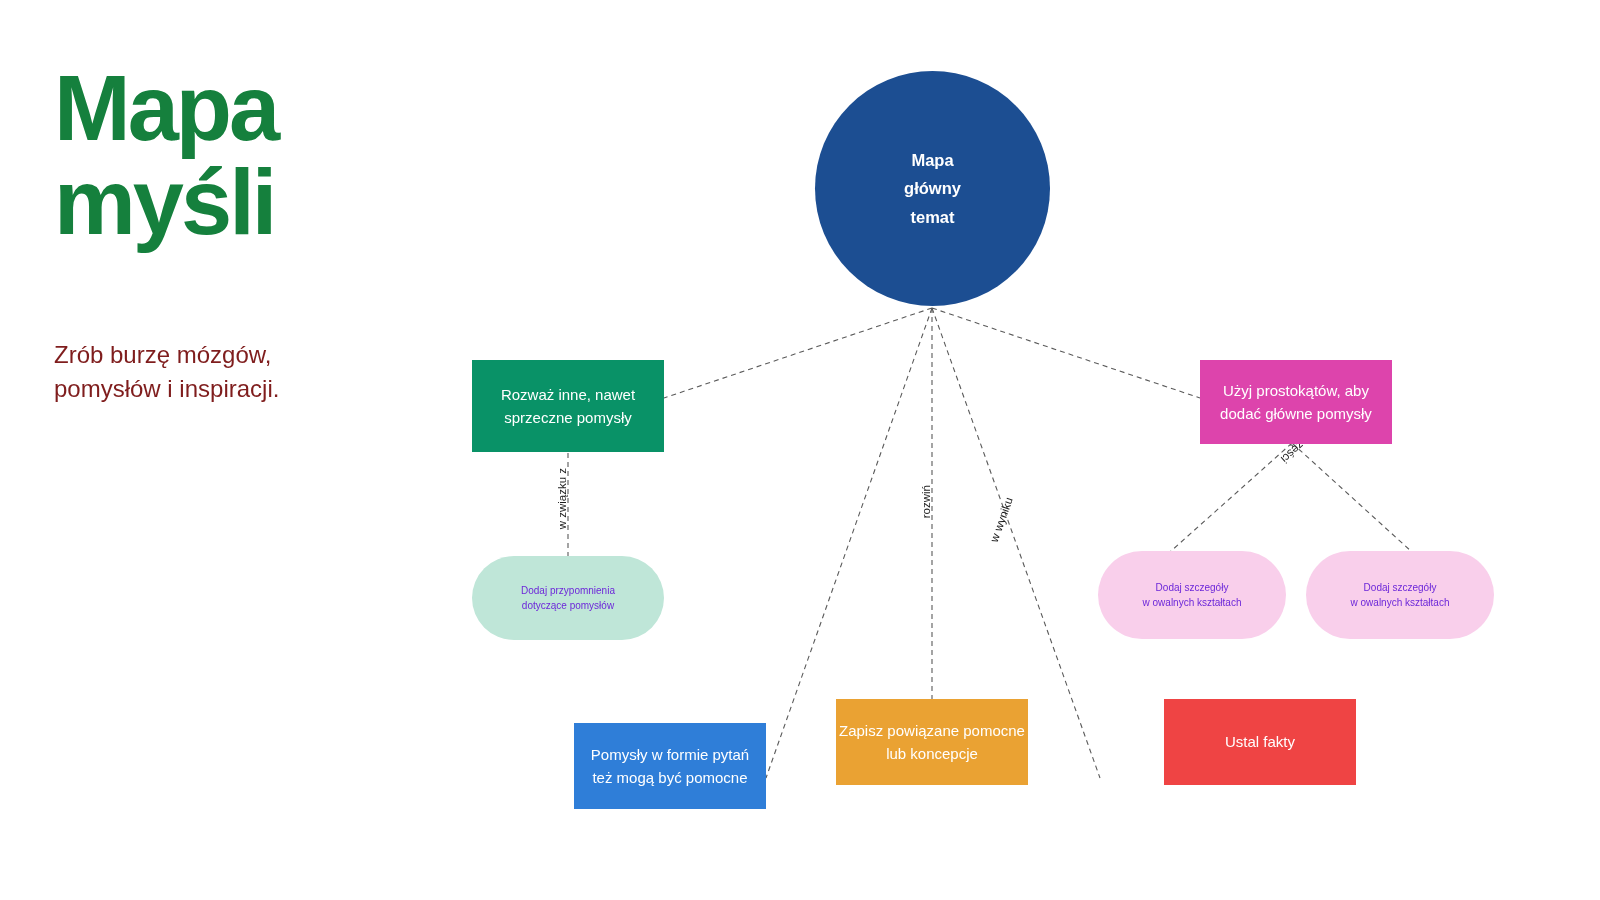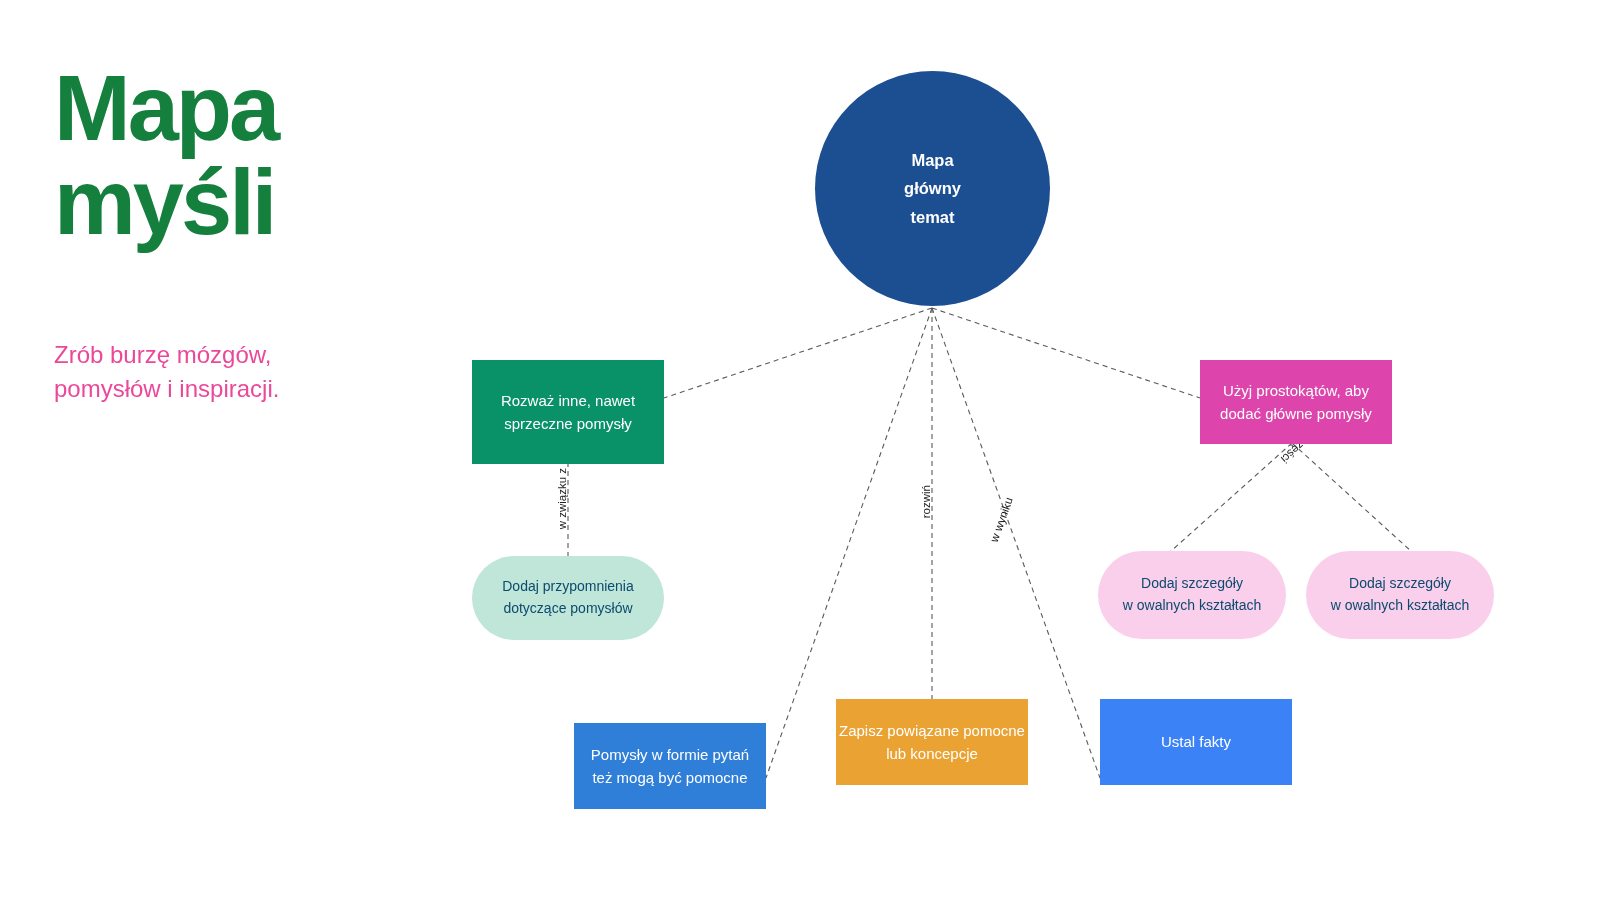--- a/index.html
+++ b/index.html
@@ -32,21 +32,21 @@
     white-space: pre-line;
     margin: 0;
   }
   #page-subtitle {
     position: absolute;
     left: 54px;
     top: 338px;
     width: 340px;
     font-size: 24px;
     line-height: 1.42;
-    color: #ec4899;
+    color: #7f1d1d;
     white-space: pre-line;
   }
 
   
   #connector-layer {
     position: absolute;
     left: 0;
     top: 0;
     width: 1600px;
     height: 900px;
@@ -80,23 +80,23 @@
     line-height: 1.7;
     color: #ffffff;
   }
   .node-rect {
     font-size: 15px;
     line-height: 1.55;
     color: #ffffff;
   }
   .node-pill {
     border-radius: 999px;
-    font-size: 14px;
+    font-size: 10px;
     line-height: 1.55;
-    color: #0c4a6e;
+    color: #6d28d9;
   }
 </style>
 </head>
 <body>
 
 <div id="stage">
 
   <div id="title-block">
     <h1 id="page-title">Mapa
 myśli</h1>
@@ -130,21 +130,21 @@
 
     <text class="edge-label" x="1280" y="458" transform="rotate(138 1280 458)" text-anchor="end">podziel na części</text>
   </svg>
 
   <div class="node node-circle" style="left:815px; top:71px; width:235px; height:235px; background:#1c4e92;">
     <span>Mapa
 główny
 temat</span>
   </div>
 
-  <div class="node node-rect" style="left:472px; top:360px; width:192px; height:104px; background:#099267;">
+  <div class="node node-rect" style="left:472px; top:360px; width:192px; height:92px; background:#099267;">
     <span>Rozważ inne, nawet
 sprzeczne pomysły</span>
   </div>
 
   <div class="node node-pill" style="left:472px; top:556px; width:192px; height:84px; background:#bfe6d8;">
     <span>Dodaj przypomnienia
 dotyczące pomysłów</span>
   </div>
 
   <div class="node node-rect" style="left:1200px; top:360px; width:192px; height:84px; background:#dd44ac;">
@@ -165,17 +165,17 @@
   <div class="node node-rect" style="left:574px; top:699px; width:192px; height:86px; background:#2f7ed8;margin-top:24px;">
     <span>Pomysły w formie pytań
 też mogą być pomocne</span>
   </div>
 
   <div class="node node-rect" style="left:836px; top:699px; width:192px; height:86px; background:#eaa233;">
     <span>Zapisz powiązane pomocne
 lub koncepcje</span>
   </div>
 
-  <div class="node node-rect" style="left:1100px; top:699px; width:192px; height:86px; background:#3b82f6;">
+  <div class="node node-rect" style="left:1164px; top:699px; width:192px; height:86px; background:#ef4444;">
     <span>Ustal fakty</span>
   </div>
 
 </div>
 
 </body></html>

